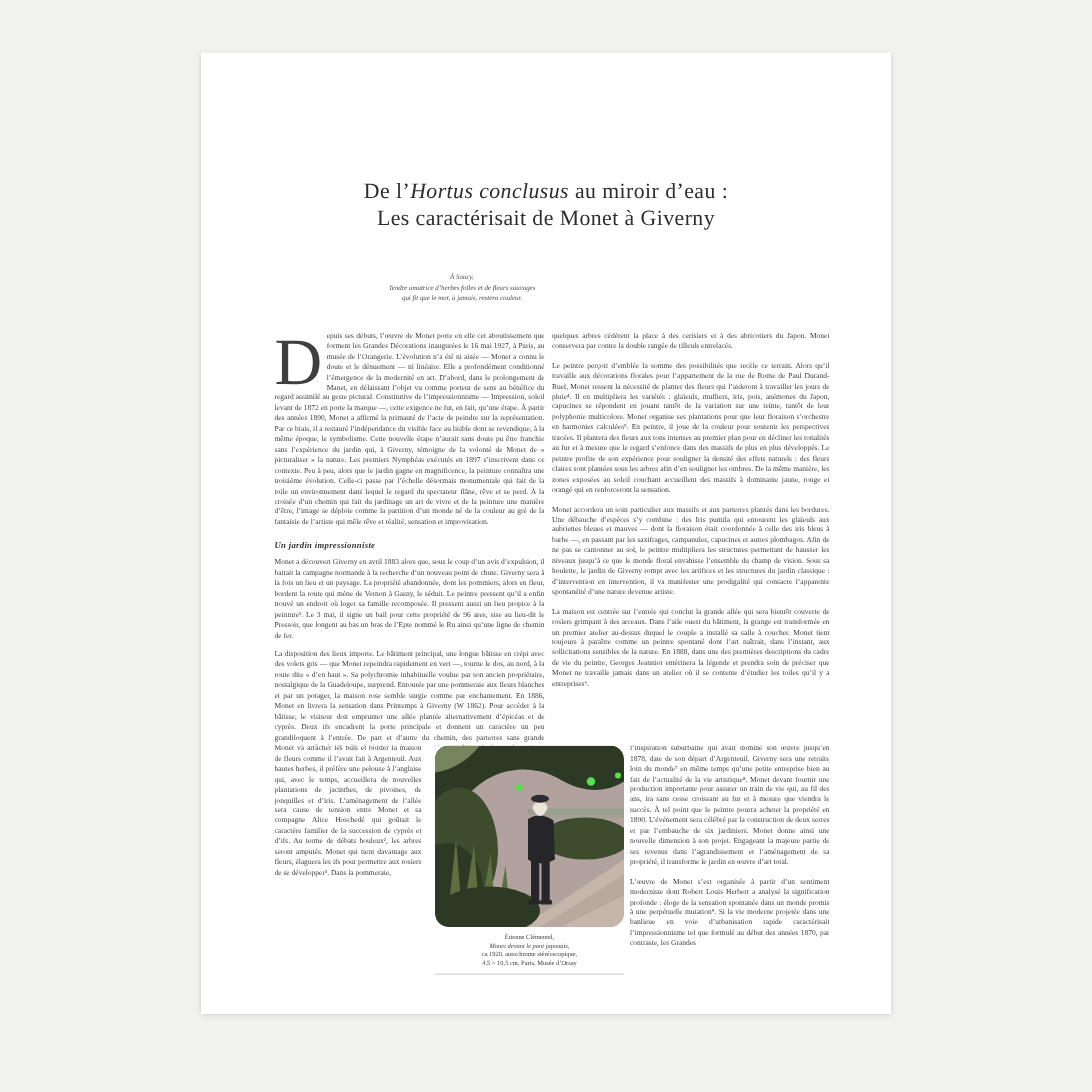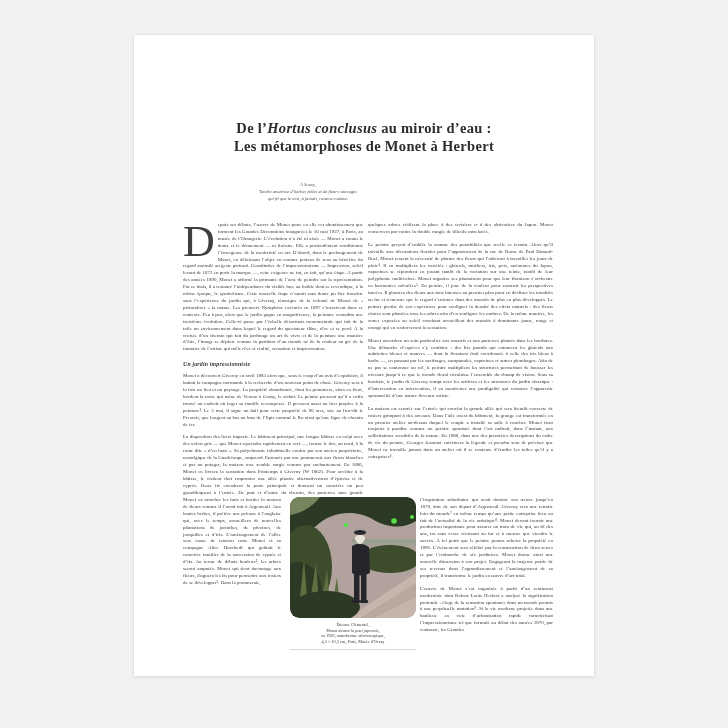--- a/index.html
+++ b/index.html
@@ -11,21 +11,21 @@
     -webkit-hyphens:auto;hyphens:auto;
   }
   .page{
     position:absolute;left:134px;top:35px;width:460px;height:641px;
     background:#ffffff;
     box-shadow:0 0 2px rgba(0,0,0,.10), 0 1px 4px rgba(0,0,0,.08);
     overflow:hidden;
   }
   .title{
     position:absolute;top:84px;left:0;right:0;margin:0;
-    text-align:center;font-weight:bold;
+    text-align:center;font-weight:normal;
     font-size:14.5px;line-height:18px;color:#2d2d2d;letter-spacing:.3px;
   }
   .title em{font-style:italic;}
   .dedication{
     position:absolute;top:146px;left:74px;width:200px;
     text-align:center;font-style:italic;
     font-size:4.6px;line-height:7px;color:#4a4a4a;
   }
   .body-top{
     position:absolute;left:49px;top:187px;width:370px;height:275px;
@@ -62,21 +62,21 @@
     margin-top:5px;border-top:1px solid #d9d9d7;width:126px;height:0;
   }
 </style>
 </head>
 <body>
 
 <div class="page">
 
   <h1 class="title">
     <div><span>De l’</span><em>Hortus conclusus</em><span> au miroir d’eau :</span></div>
-    <div>Les métamorphoses de Monet à Herbert</div>
+    <div>Les caractérisait de Monet à Giverny</div>
   </h1>
 
   <div class="dedication">
     <div>À Soucy,</div>
     <div>Tendre amatrice d’herbes folles et de fleurs sauvages</div>
     <div>qui fit que le mot, à jamais, restera couleur.</div>
   </div>
 
   <div class="body-top">
     <div class="colA">

